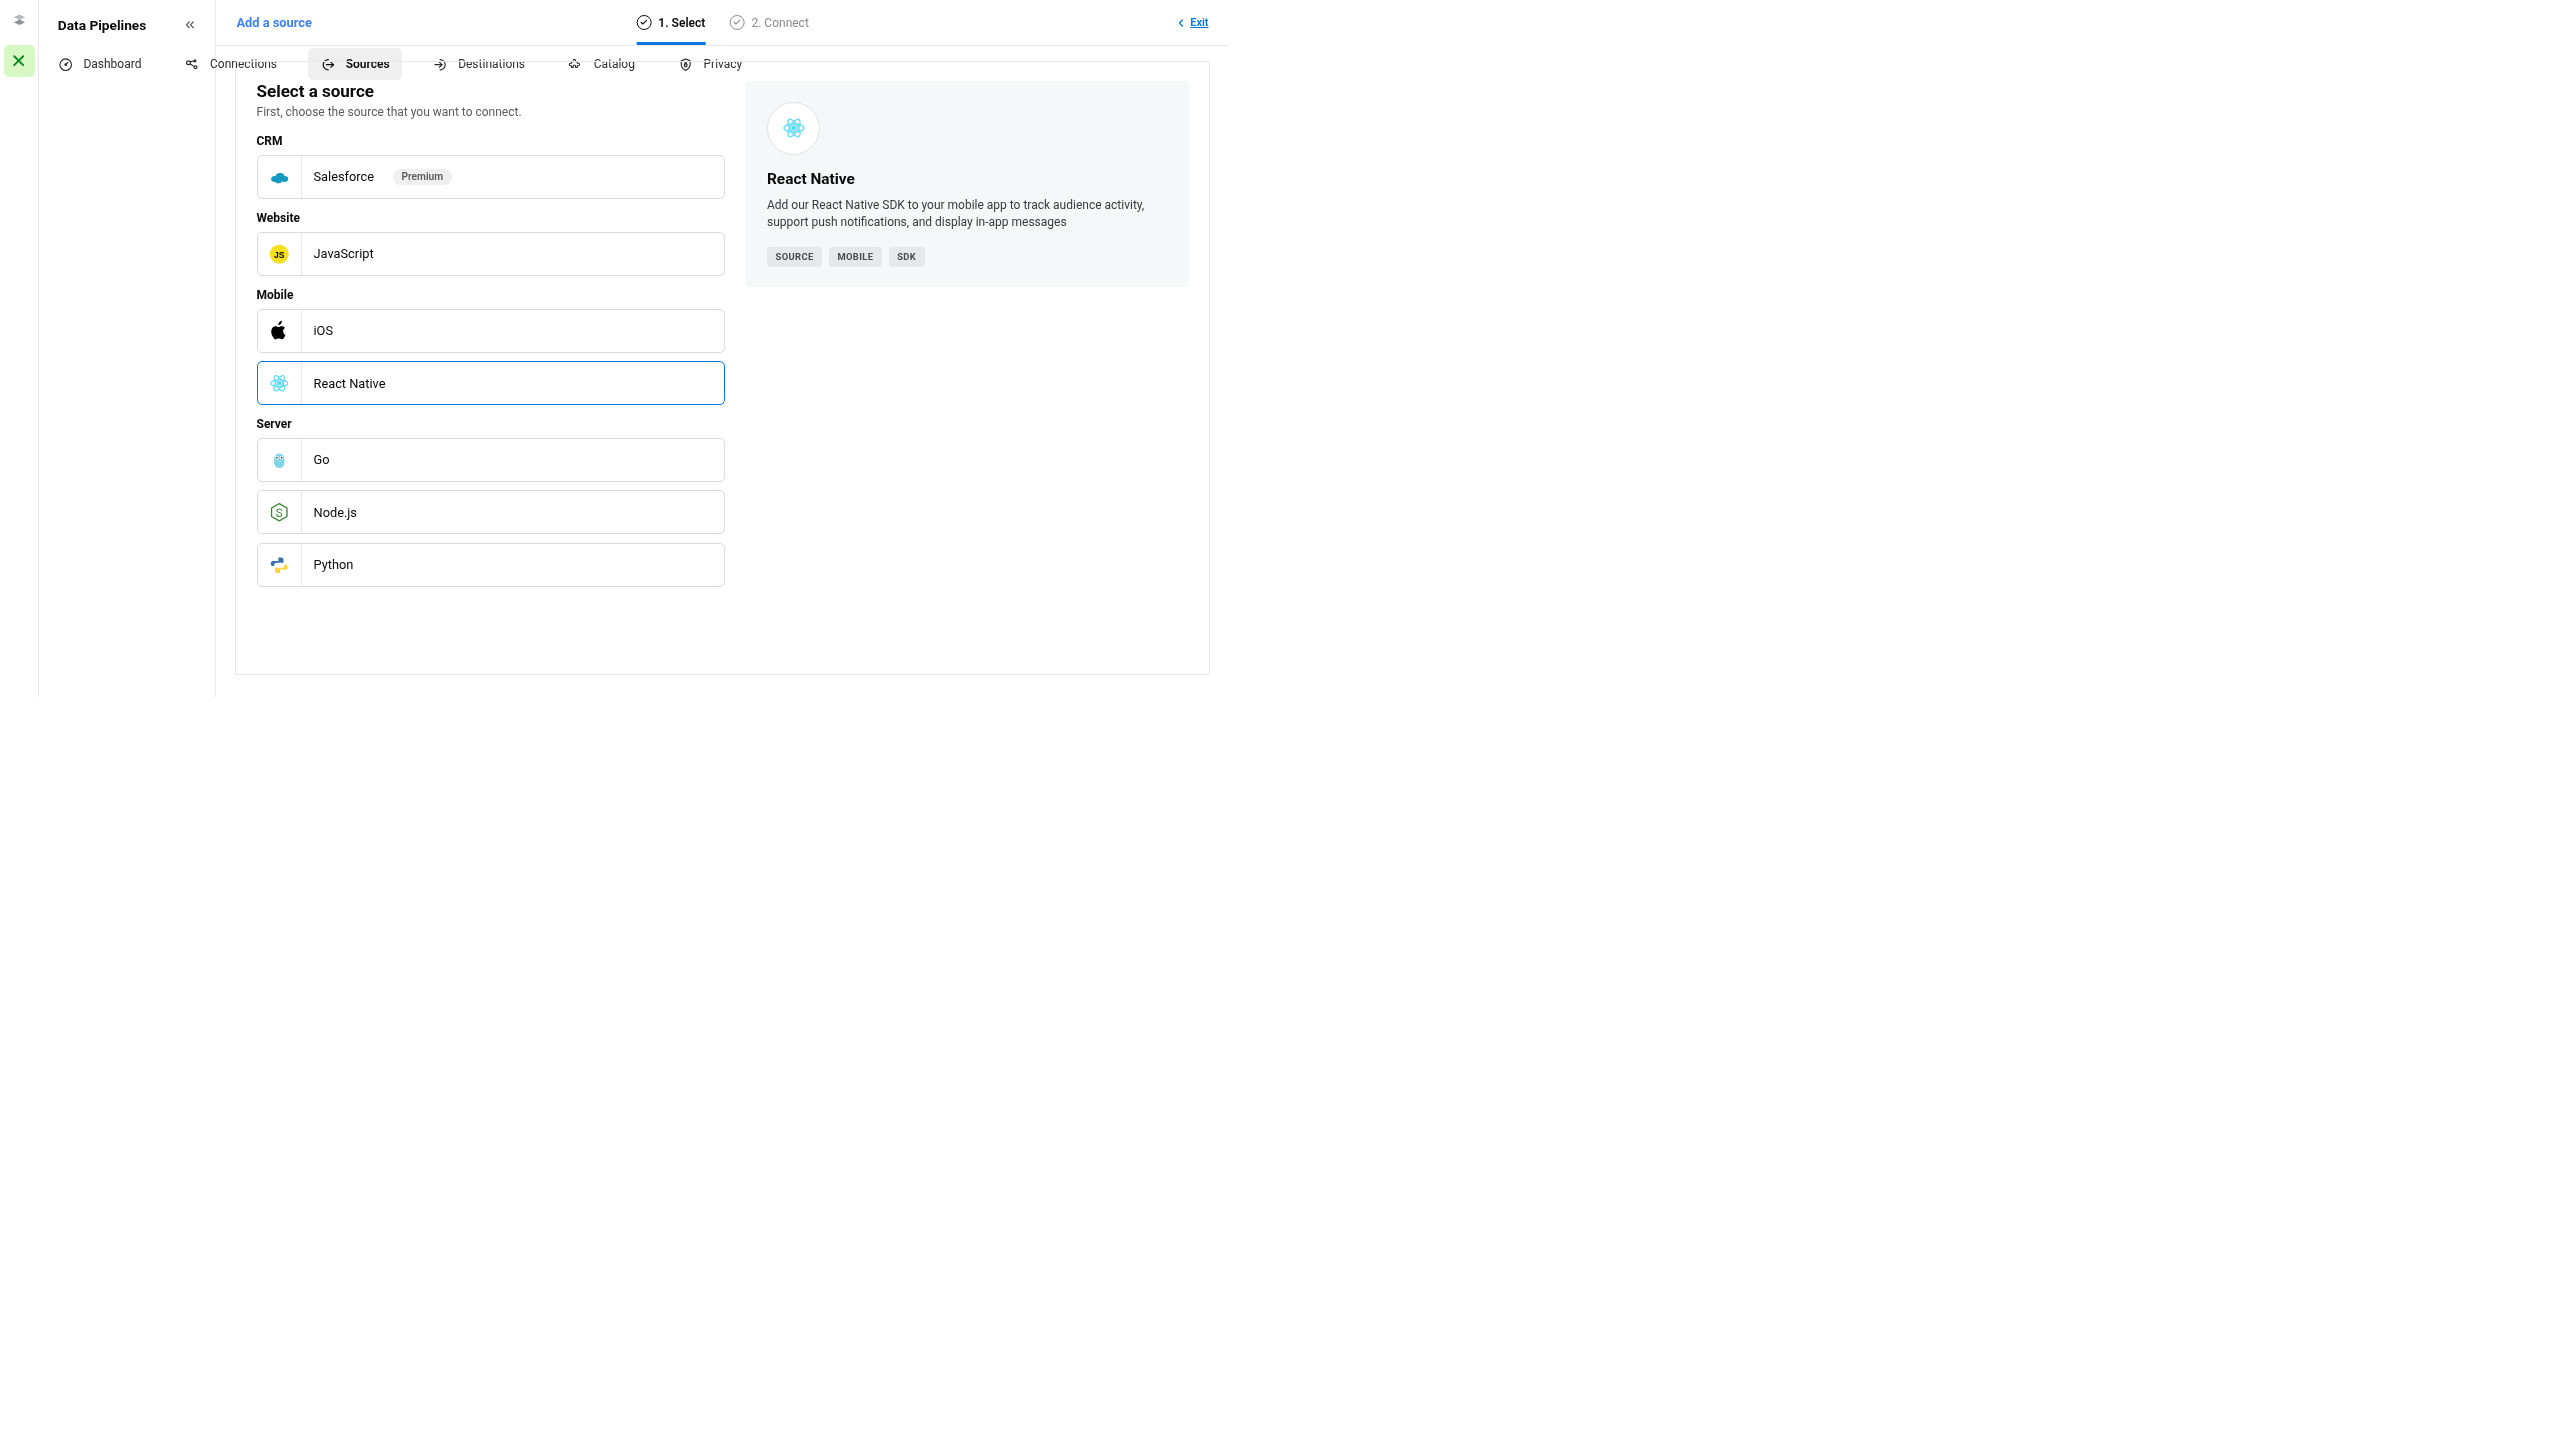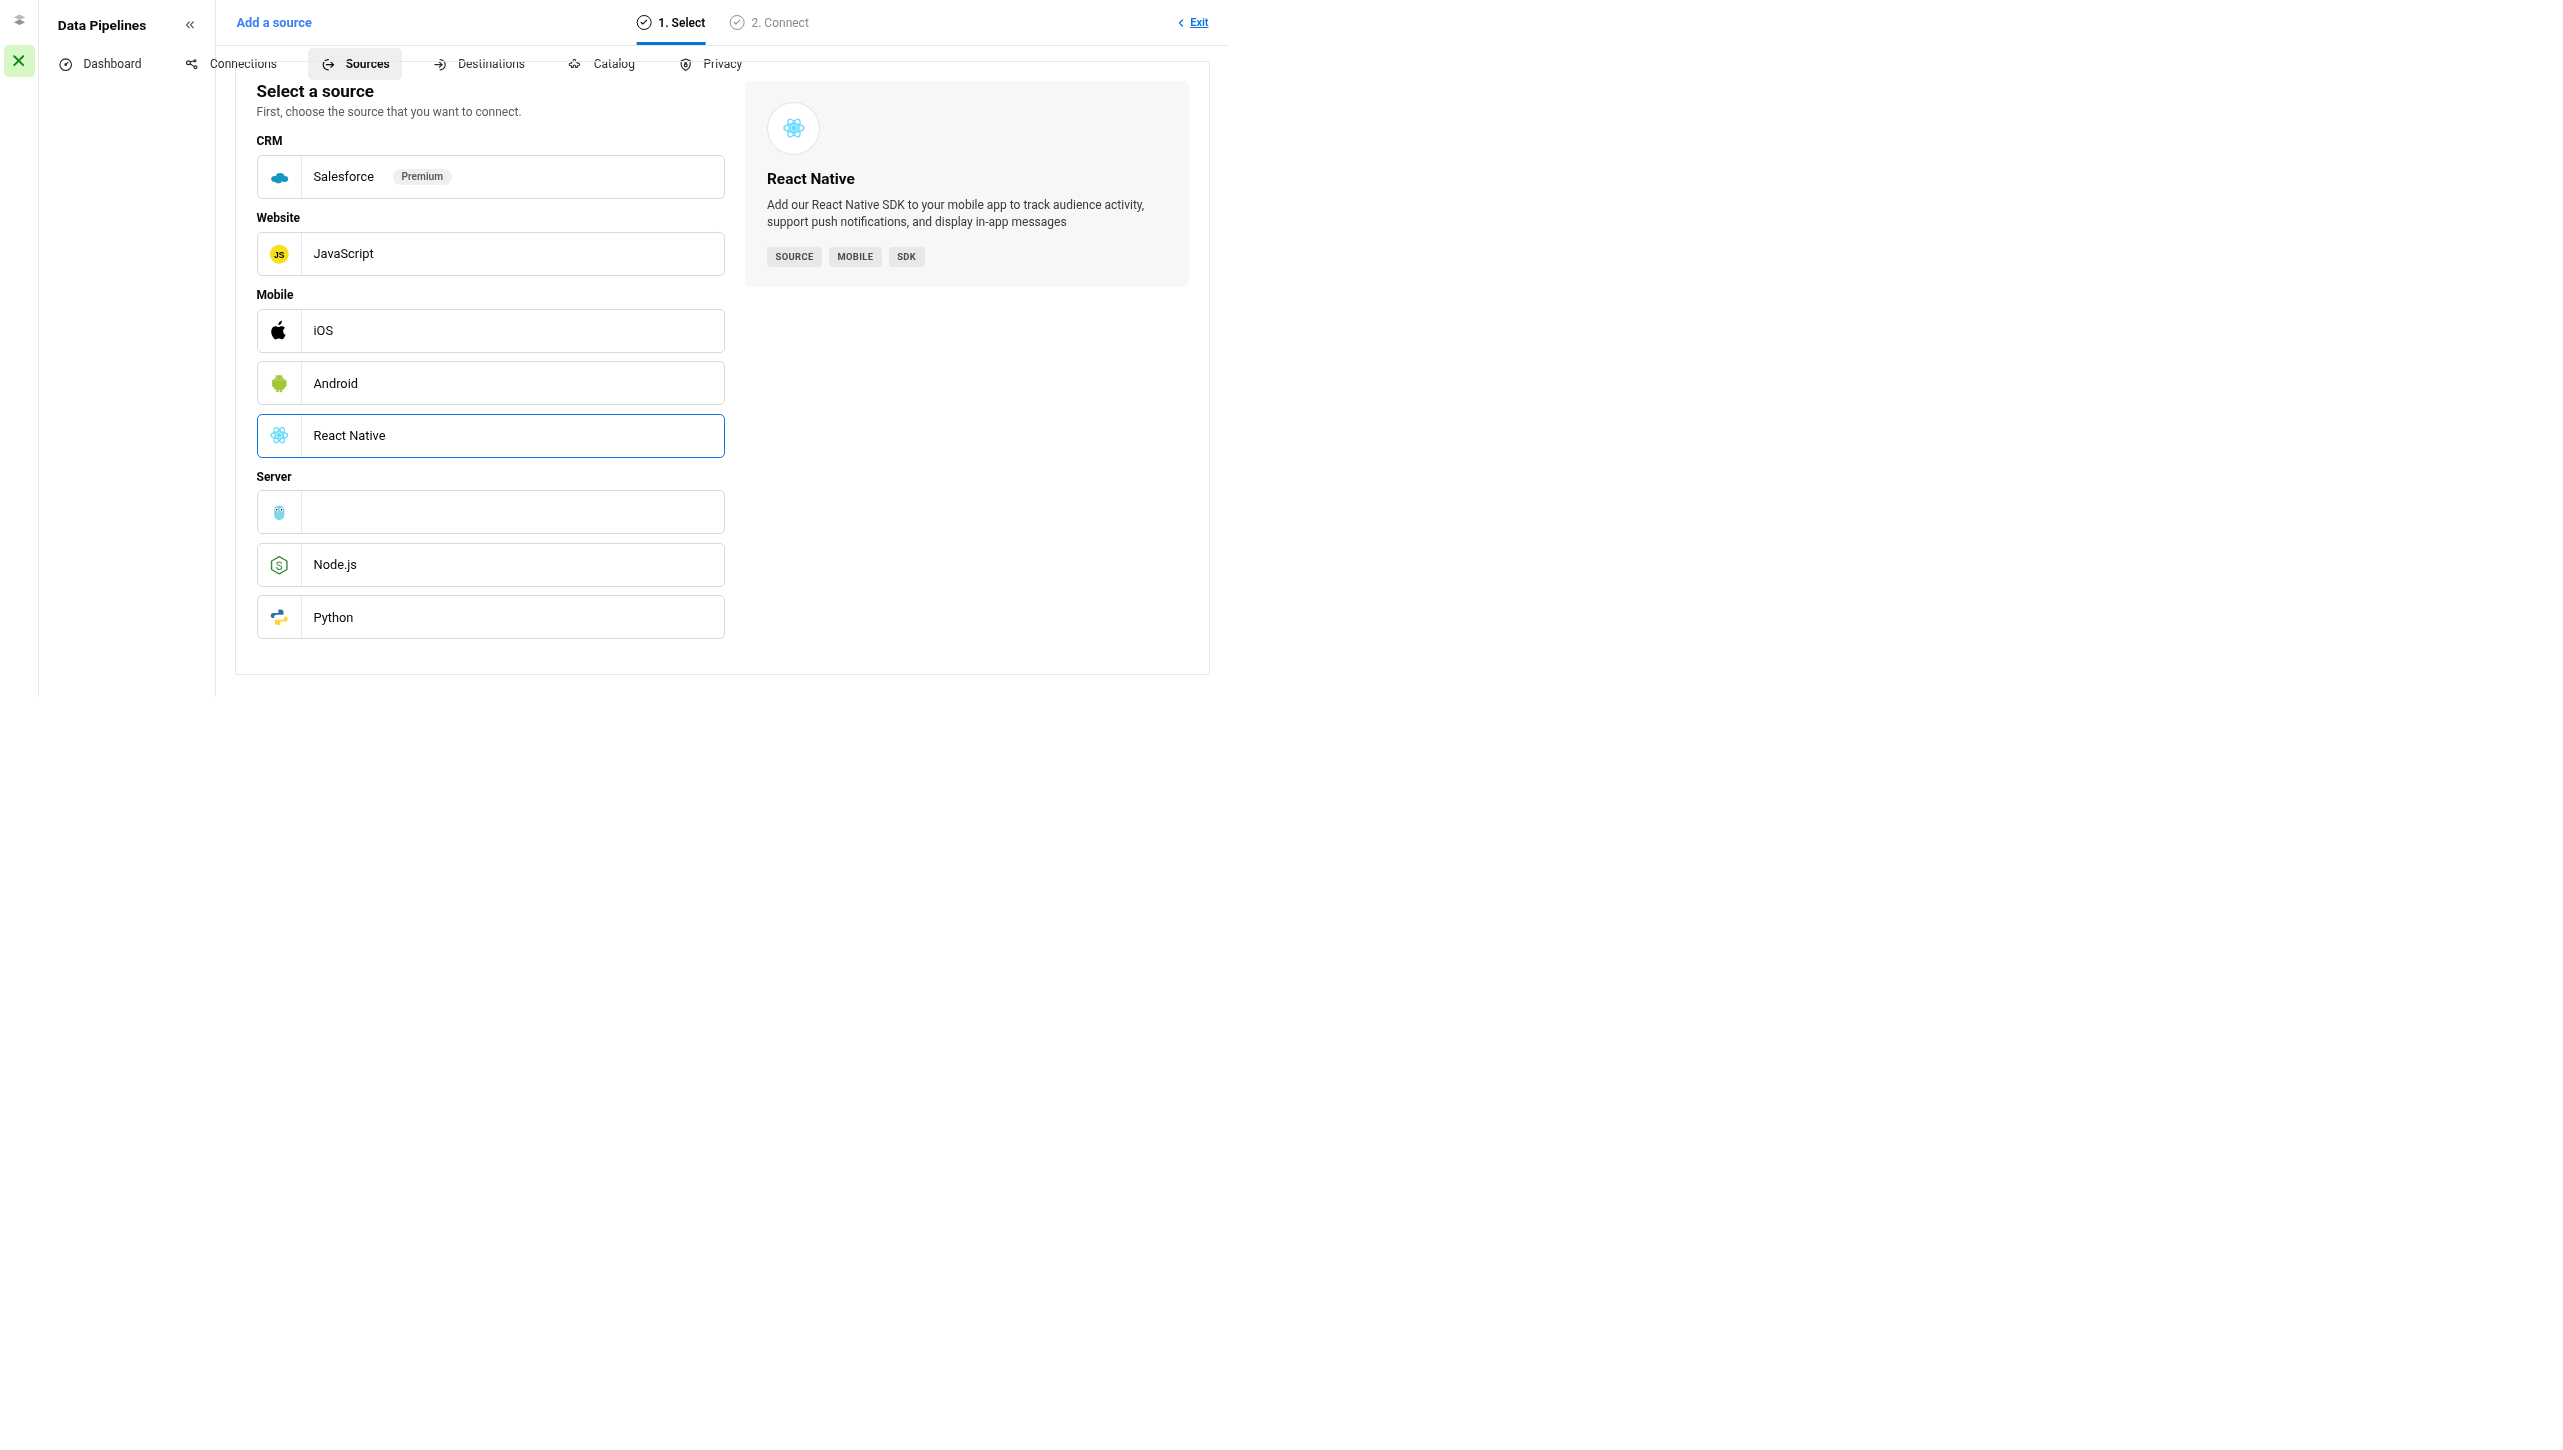--- a/index.html
+++ b/index.html
@@ -434,33 +434,20 @@
               <div class="source-icon">
                 <svg width="20.5" height="20.5" viewBox="0 0 24 24" fill="#000">
                   <path d="M16.5 13.2c0-2.6 2.1-3.8 2.2-3.9-1.2-1.8-3.1-2-3.7-2-1.6-.2-3.1.9-3.9.9-.8 0-2-.9-3.4-.9-1.7 0-3.3 1-4.2 2.6-1.8 3.1-.5 7.7 1.3 10.2.9 1.2 1.9 2.6 3.3 2.6 1.3-.1 1.8-.9 3.4-.9 1.6 0 2 .9 3.4.8 1.4 0 2.3-1.3 3.1-2.5.7-1 1.2-2.1 1.4-2.7-1.3-.5-2.9-1.8-2.9-4.2zM14 4.3c.7-.9 1.2-2.1 1.1-3.3-1 0-2.3.7-3 1.6-.7.8-1.2 2-1.1 3.2 1.2.1 2.3-.6 3-1.5z"></path>
                 </svg>
               </div>
       <div class="source-body">
         <span>iOS</span>
 
       </div>
             </div>
-            <div class="source-card">
-              <div class="source-icon">
-                <svg width="20.5" height="20.5" viewBox="0 0 24 24" fill="#a4c639">
-                  <path d="M6 9h12v8a2 2 0 0 1-2 2h-1v3h-2v-3h-2v3H9v-3H8a2 2 0 0 1-2-2zM7 8a5 5 0 0 1 10 0zM4 9a1 1 0 0 1 2 0v6a1 1 0 0 1-2 0zM18 9a1 1 0 0 1 2 0v6a1 1 0 0 1-2 0zM8 2l1.3 2M16 2l-1.3 2" stroke="#a4c639" stroke-width="1"></path>
-                  <circle cx="9.5" cy="5.8" r="0.6" fill="#fff"></circle>
-                  <circle cx="14.5" cy="5.8" r="0.6" fill="#fff"></circle>
-                </svg>
-              </div>
-      <div class="source-body">
-        <span>Android</span>
-
-      </div>
-            </div>
             <div class="source-card selected">
               <div class="source-icon">
                 <svg width="20.5" height="20.5" viewBox="0 0 24 24" fill="none" stroke="#61dafb" stroke-width="1.4">
                   <circle cx="12" cy="12" r="2" fill="#61dafb"></circle>
                   <ellipse cx="12" cy="12" rx="10" ry="4"></ellipse>
                   <ellipse cx="12" cy="12" rx="10" ry="4" transform="rotate(60 12 12)"></ellipse>
                   <ellipse cx="12" cy="12" rx="10" ry="4" transform="rotate(120 12 12)"></ellipse>
                 </svg>
               </div>
       <div class="source-body">
@@ -473,20 +460,24 @@
               <div class="source-icon">
                 <svg width="20.5" height="20.5" viewBox="0 0 24 24">
                   <rect x="6" y="4" width="12" height="17" rx="6" fill="#7fd5ea"></rect>
                   <circle cx="9.2" cy="9" r="2" fill="#fff"></circle>
                   <circle cx="14.8" cy="9" r="2" fill="#fff"></circle>
                   <circle cx="9.2" cy="9" r="0.9" fill="#000"></circle>
                   <circle cx="14.8" cy="9" r="0.9" fill="#000"></circle>
                   <ellipse cx="12" cy="13" rx="1.3" ry="0.9" fill="#e8c08e"></ellipse>
                 </svg>
               </div>
+      <div class="source-body">
+        <span>Go</span>
+
+      </div>
             </div>
             <div class="source-card">
               <div class="source-icon">
                 <svg width="20.5" height="20.5" viewBox="0 0 24 24" fill="none" stroke="#3c873a" stroke-width="1.6" stroke-linejoin="round">
                   <path d="M12 2 L21 7 V17 L12 22 L3 17 V7 Z"></path>
                   <path d="M9 14c0 2 1.5 3 3 3s3-1 3-2.3c0-1.5-1.3-1.9-3-2.3-1.6-.4-2.8-.8-2.8-2.1 0-1.2 1-2.1 2.8-2.1 1.6 0 2.6.8 2.8 2" stroke-width="1.2"></path>
                 </svg>
               </div>
       <div class="source-body">
         <span>Node.js</span>

